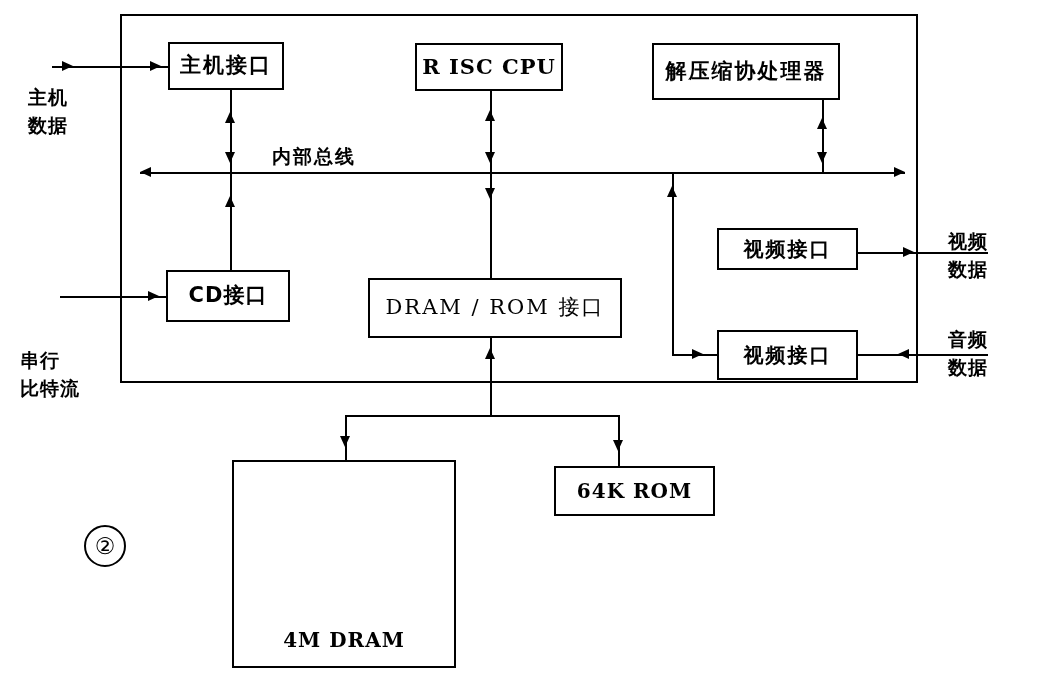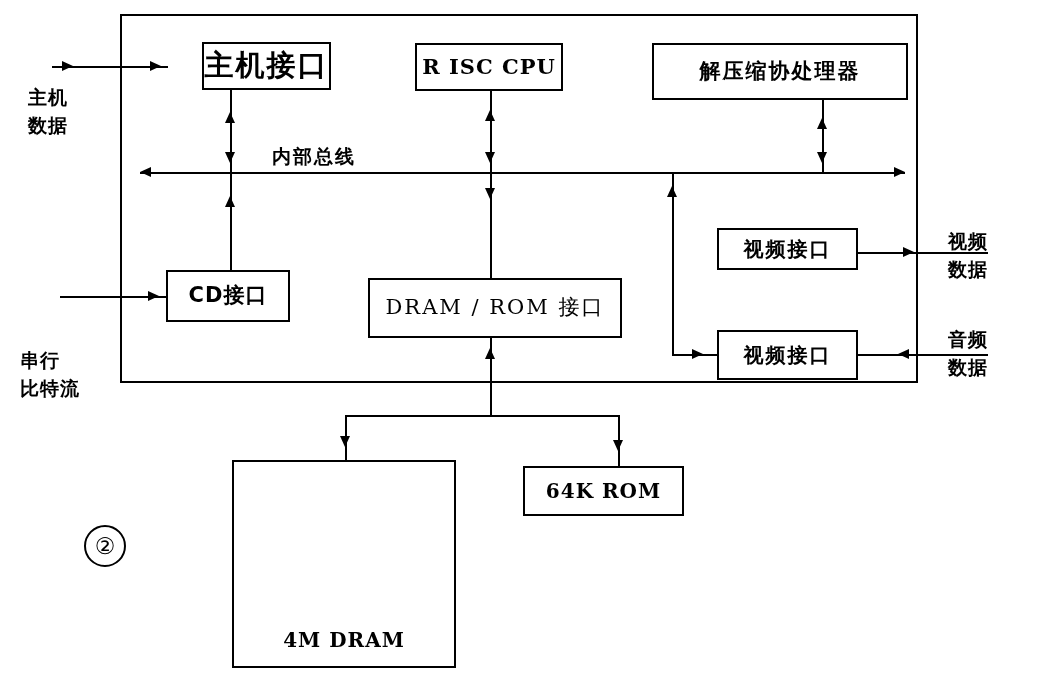--- a/index.html
+++ b/index.html
@@ -79,36 +79,36 @@
 
 <div id="canvas">
 
   <div class="chip" style="left:120px; top:14px; width:798px; height:369px;"></div>
 
   <div class="h-line" style="left:140px; top:172px; width:765px;"></div>
   <div class="arrow ar-l" style="left:140px; top:167px;"></div>
   <div class="arrow ar-r" style="left:894px; top:167px;"></div>
   <div class="bus-label cn" style="left:272px; top:128px;">内部总线</div>
 
-  <div class="box cn" style="left:168px; top:42px; width:129px; height:48px; font-size:29px; letter-spacing:2px;margin-left:34px;">主机接口</div>
+  <div class="box cn" style="left:168px; top:42px; width:116px; height:48px; font-size:21px; letter-spacing:2px;">主机接口</div>
 
   <div class="h-line" style="left:52px; top:66px; width:116px;"></div>
   <div class="arrow ar-r" style="left:62px; top:61px;"></div>
   <div class="arrow ar-r" style="left:150px; top:61px;"></div>
 
   <div class="v-line" style="left:230px; top:90px; height:84px;"></div>
   <div class="arrow ar-u" style="left:225px; top:112px;"></div>
   <div class="arrow ar-d" style="left:225px; top:152px;"></div>
 
   <div class="box lat" style="left:415px; top:43px; width:148px; height:48px; font-size:21px; letter-spacing:1px;">R ISC  CPU</div>
   <div class="v-line" style="left:490px; top:91px; height:83px;"></div>
   <div class="arrow ar-u" style="left:485px; top:110px;"></div>
   <div class="arrow ar-d" style="left:485px; top:152px;"></div>
 
-  <div class="box cn" style="left:652px; top:43px; width:256px; height:57px; font-size:21px; letter-spacing:2px;text-align:center;">解压缩协处理器</div>
+  <div class="box cn" style="left:652px; top:43px; width:188px; height:57px; font-size:21px; letter-spacing:2px;text-align:center;">解压缩协处理器</div>
   <div class="v-line" style="left:822px; top:100px; height:74px;"></div>
   <div class="arrow ar-u" style="left:817px; top:118px;"></div>
   <div class="arrow ar-d" style="left:817px; top:152px;"></div>
 
   <div class="box" style="left:166px; top:270px; width:124px; height:52px; font-size:21px; font-weight:700; letter-spacing:1px;">CD接口</div>
   <div class="v-line" style="left:230px; top:174px; height:98px;"></div>
   <div class="arrow ar-u" style="left:225px; top:196px;"></div>
 
   <div class="h-line" style="left:60px; top:296px; width:108px;"></div>
   <div class="arrow ar-r" style="left:148px; top:291px;"></div>
@@ -135,21 +135,21 @@
   <div class="arrow ar-u" style="left:485px; top:348px;"></div>
   <div class="h-line" style="left:345px; top:415px; width:273px;"></div>
   <div class="v-line" style="left:345px; top:415px; height:45px;"></div>
   <div class="arrow ar-d" style="left:340px; top:436px;"></div>
   <div class="v-line" style="left:618px; top:415px; height:51px;"></div>
   <div class="arrow ar-d" style="left:613px; top:440px;"></div>
 
   <div class="box" style="left:232px; top:460px; width:224px; height:208px; display:block;"></div>
   <div class="lat" style="position:absolute; left:232px; top:628px; width:224px; text-align:center; font-size:20px; letter-spacing:1px;">4M  DRAM</div>
 
-  <div class="box lat" style="left:523px; top:466px; width:161px; height:50px; font-size:20px; letter-spacing:1px;">64K  ROM</div>
+  <div class="box lat" style="left:554px; top:466px; width:161px; height:50px; font-size:20px; letter-spacing:1px;">64K  ROM</div>
 
   <div class="side-label cn" style="left:28px; top:84px;">
     <div>主机</div>
     <div>数据</div>
   </div>
 
   <div class="side-label cn" style="left:20px; top:299px;margin-top:48px;">
     <div>串行</div>
     <div>比特流</div>
   </div>

